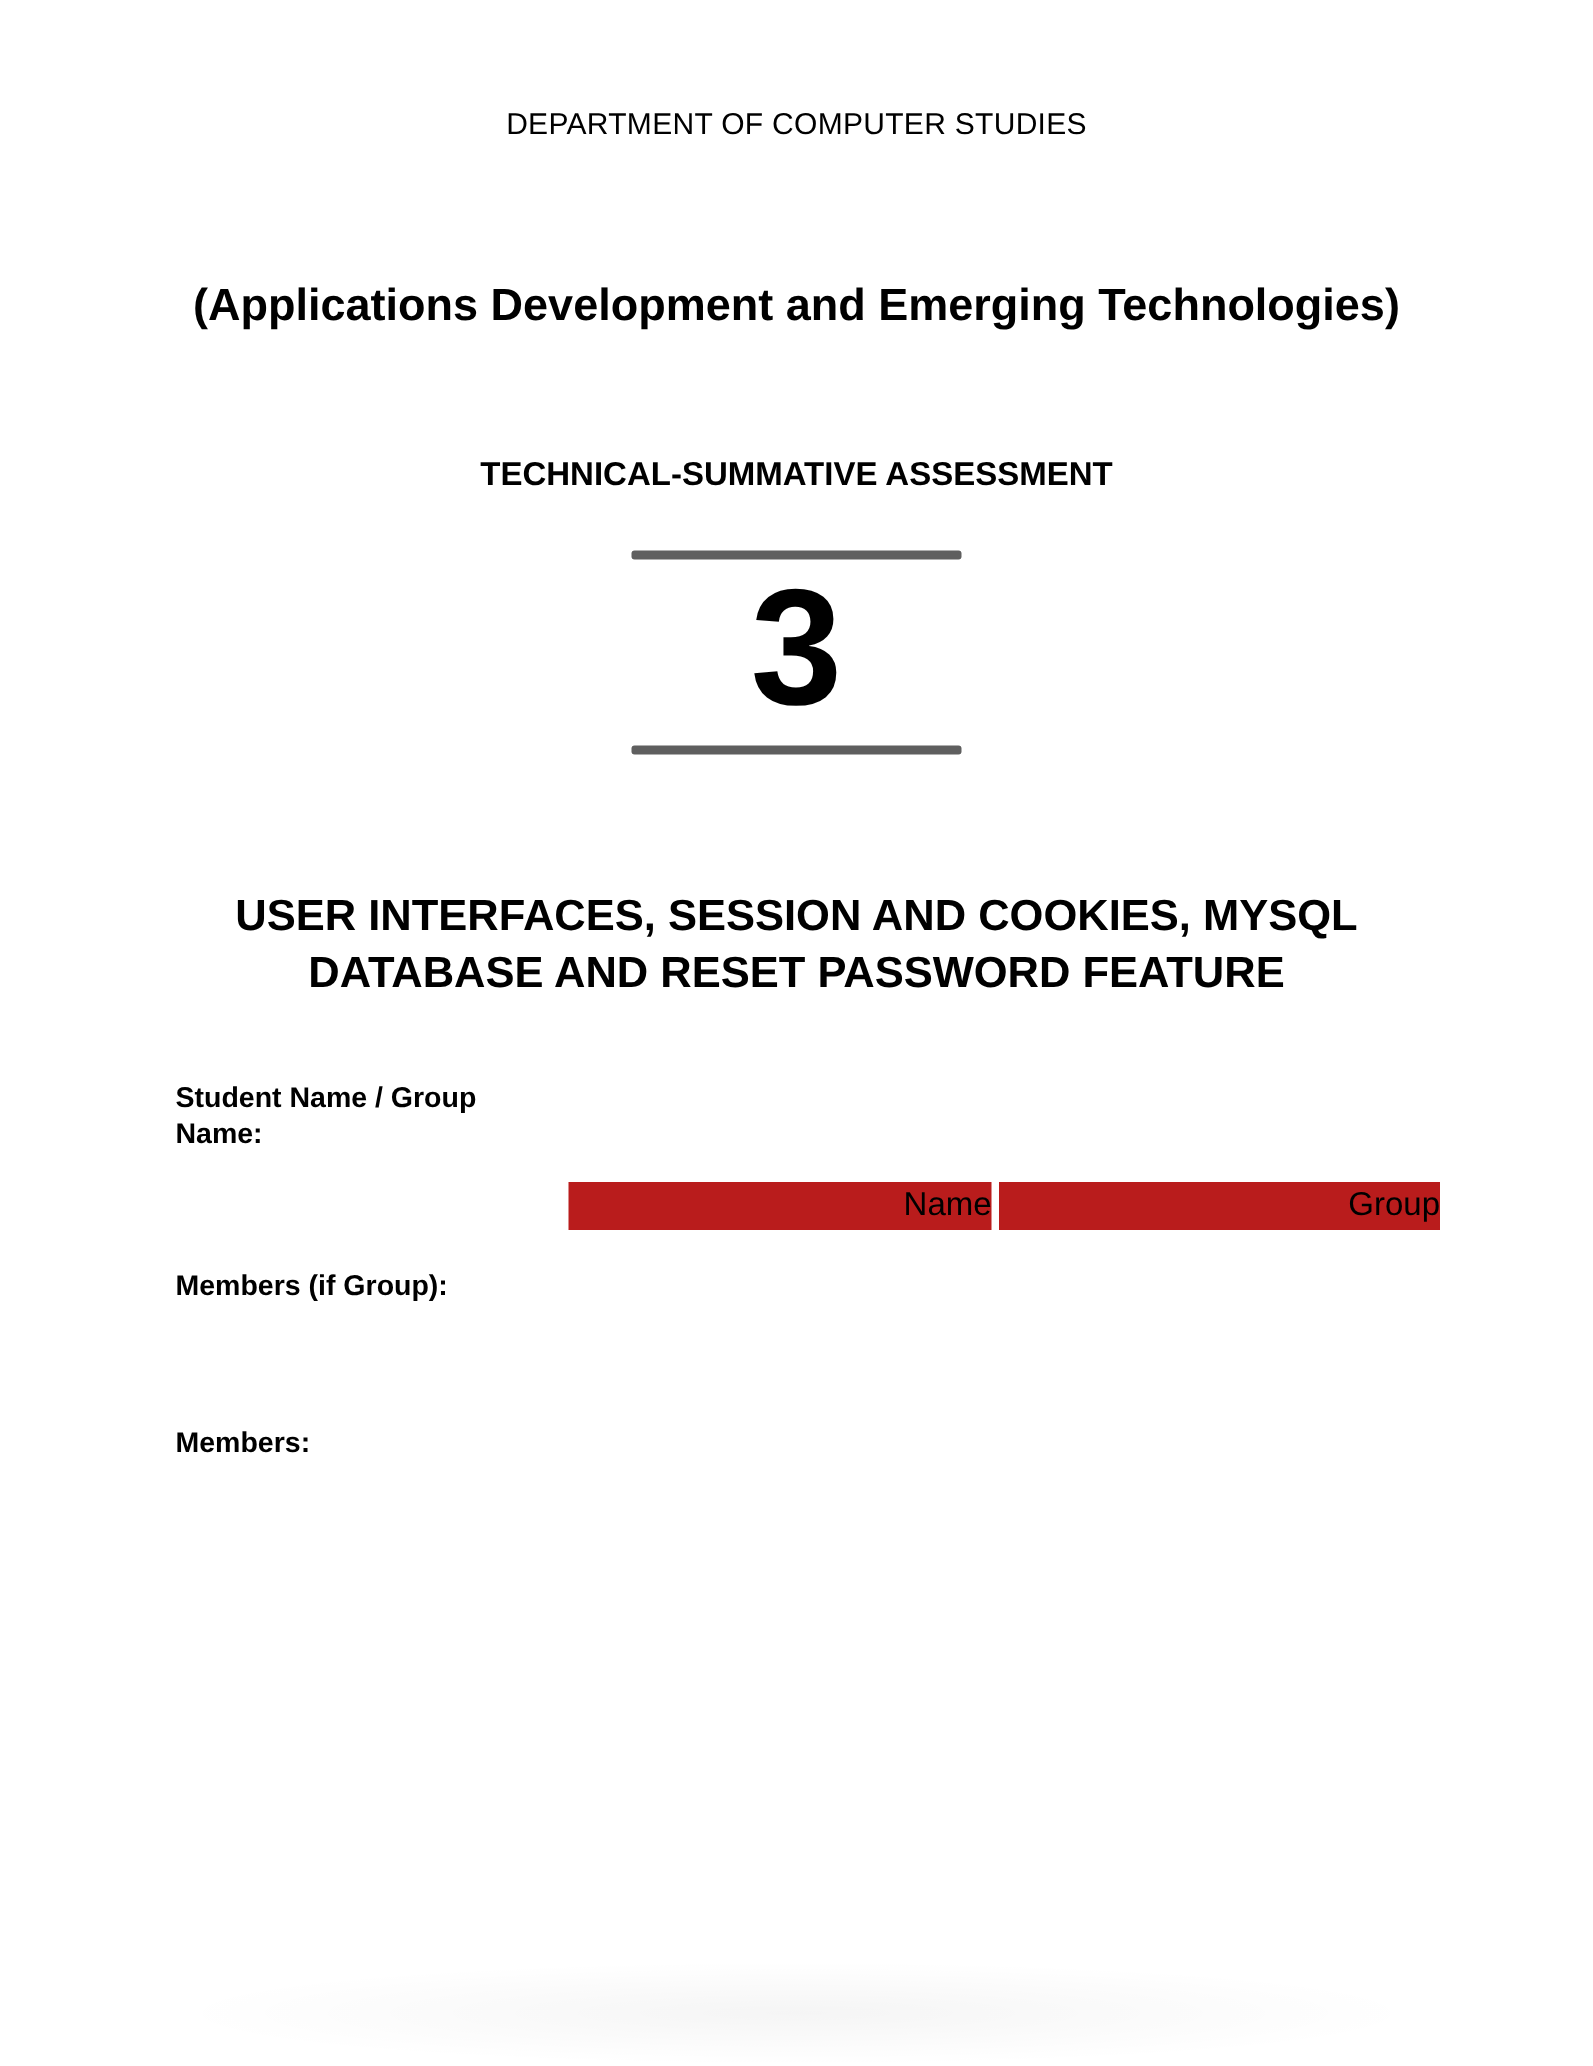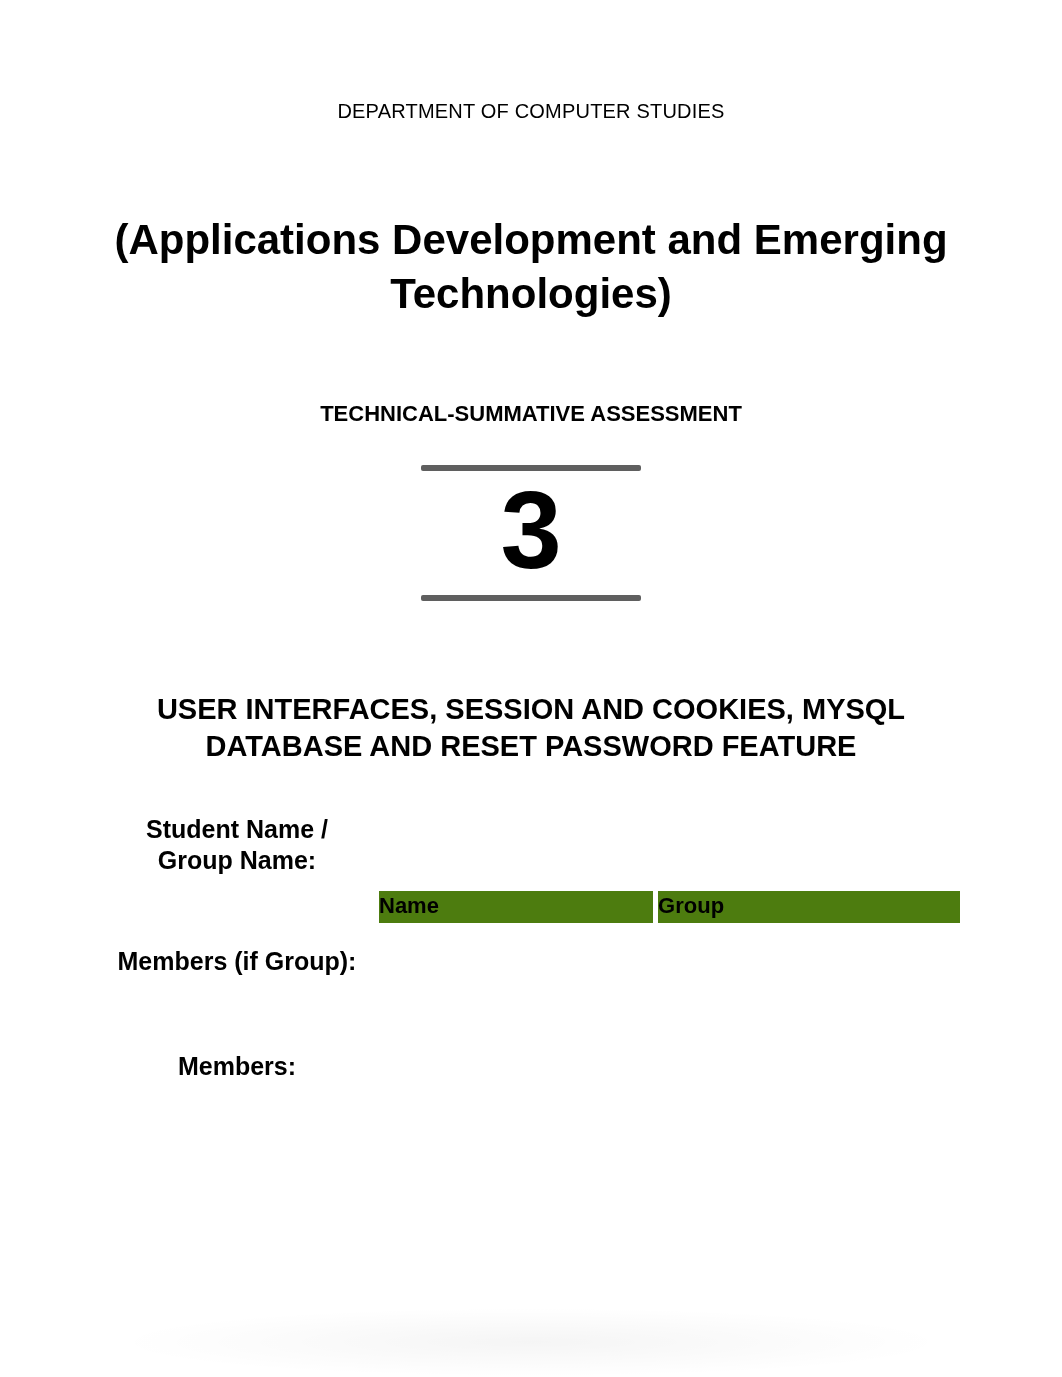--- a/index.html
+++ b/index.html
@@ -6,33 +6,33 @@
     margin: 0;
     padding: 0;
     background: #ffffff;
     font-family: Arial, Helvetica, sans-serif;
     color: #000;
   }
   .page {
     width: 1062px;
     height: 1377px;
     box-sizing: border-box;
-    padding: 100px 100px 50px 100px;
+    padding: 72px 100px 50px 100px;
     position: relative;
   }
   .dept {
     text-align: center;
     font-size: 20px;
     font-weight: 400;
     letter-spacing: 0.2px;
     margin-bottom: 90px;
   }
   .course-title {
     text-align: center;
-    font-size: 42px;
+    font-size: 30px;
     font-weight: 700;
     line-height: 1.28;
     margin: 0 0 80px 0;
   }
   .assess-label {
     text-align: center;
     font-size: 22px;
     font-weight: 700;
     margin: 0;
   }
@@ -67,39 +67,39 @@
     border-collapse: separate;
     border-spacing: 5px;
     margin: 0 auto;
   }
   table.info td, table.info th {
     background: #ffffff;
     padding: 6px 12px;
   }
   table.info td.label {
     width: 240px;
-    font-size: 25px;
+    font-size: 19px;
     font-weight: 700;
-    text-align: center;
+    text-align: left;
     vertical-align: middle;
     line-height: 1.25;
   }
   table.info .value-cell {
     background: #ffffff;
   }
   table.members-inner {
     width: 100%;
     border-collapse: separate;
     border-spacing: 5px 4px;
   }
   table.members-inner th {
     font-size: 22px;
-    font-weight: 700;
-    text-align: left;
-    background: #4d7c0f;
+    font-weight: 400;
+    text-align: right;
+    background: #b91c1c;
     padding: 2px 0 4px 0;
   }
   table.members-inner td {
     height: 20px;
     background: #ffffff;
   }
   .row-tall td { height: 56px; }
   .row-med td.label, .row-med td.value-cell { height: 40px; }
   
   .footer-blur {

